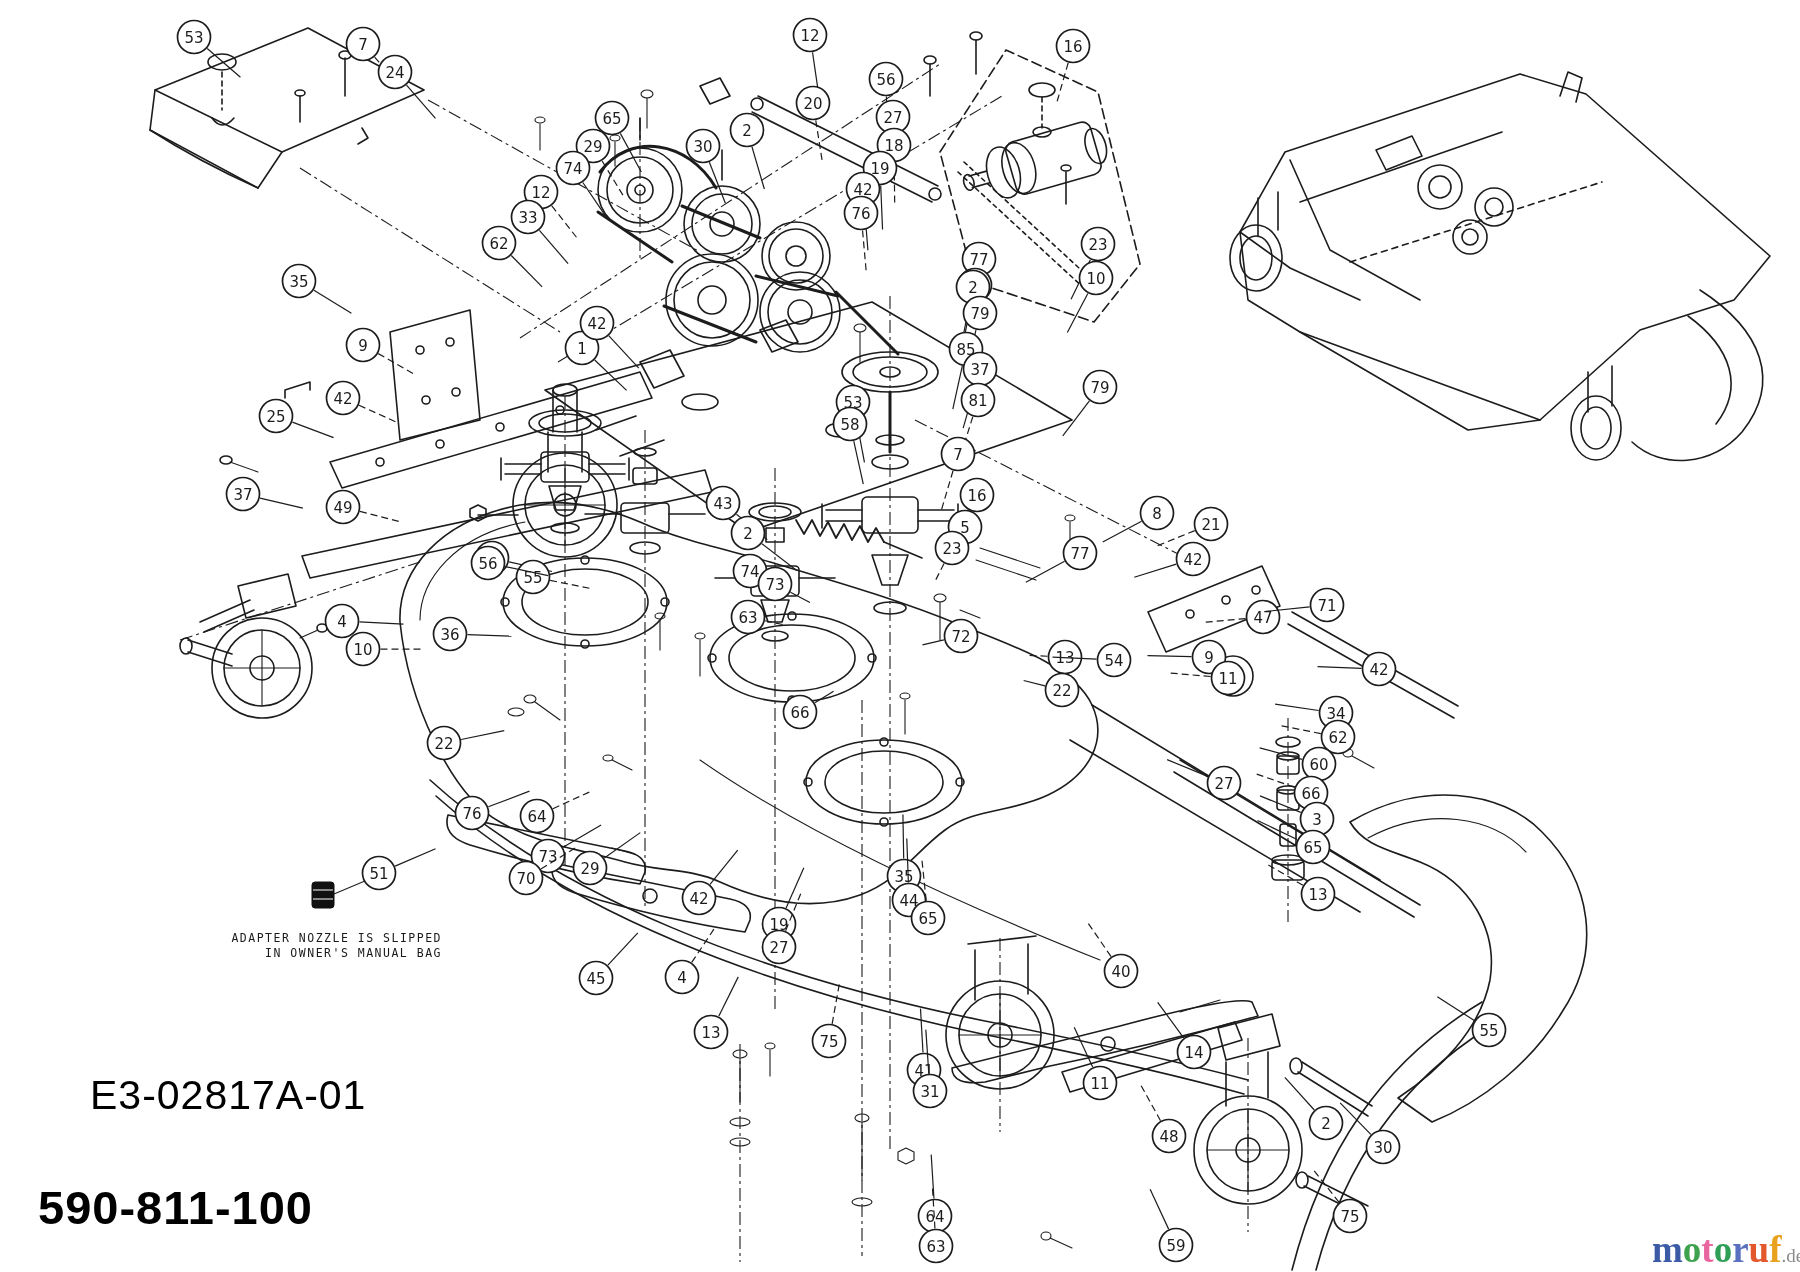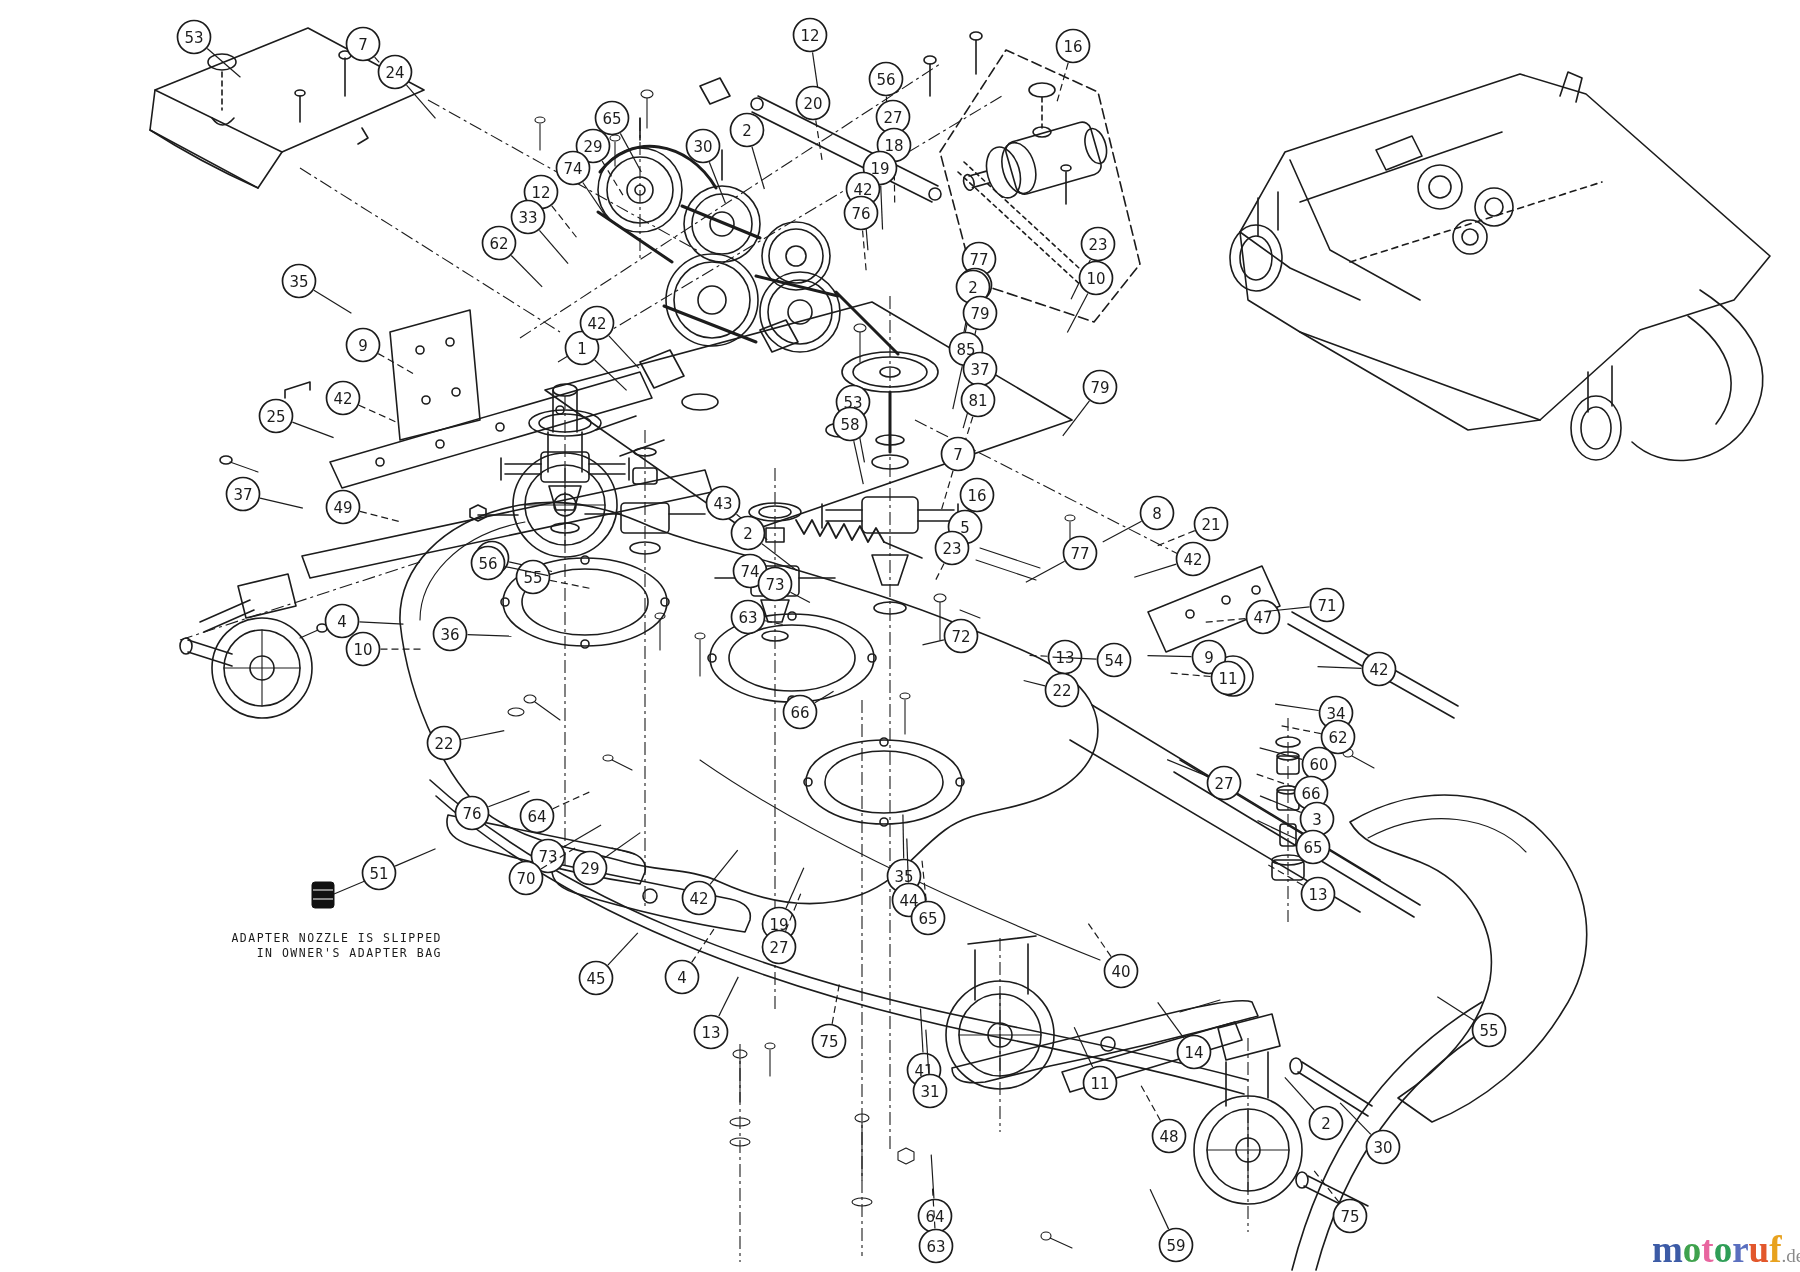--- a/index.html
+++ b/index.html
@@ -909,18 +909,20 @@
         <g>
           <line x1="1302.8864926699237" y1="885.1777612714386" x2="1264.8868170971602" y2="862.9961324681987" stroke="#1c1c1c" stroke-width="1.2" stroke-dasharray="7 4"></line>
           <circle cx="1318" cy="894" r="16.5" fill="#fff" stroke="#1c1c1c" stroke-width="1.7"></circle>
           <text x="1318" y="899.5" text-anchor="middle" font-family="&quot;DejaVu Sans&quot;,sans-serif" font-size="15" fill="#1c1c1c">13</text>
         </g>
       </g>
 </svg>
 
 <div class="note">
   <div>ADAPTER NOZZLE IS SLIPPED</div>
-  <div>IN OWNER'S ADAPTER BAG</div>
+  <div>IN OWNER'S MANUAL BAG</div>
 </div>
 
+<div class="drawno">E3-02817A-01</div>
+<div class="partno">590-811-100</div>
 <div class="wm" id="watermark"><span style="color: rgb(60, 91, 166);">m</span><span style="color: rgb(63, 162, 77);">o</span><span style="color: rgb(232, 101, 159);">t</span><span style="color: rgb(47, 158, 87);">o</span><span style="color: rgb(90, 111, 191);">r</span><span style="color: rgb(226, 87, 44);">u</span><span style="color: rgb(232, 162, 31);">f</span><span class="suf" style="color: rgb(138, 138, 138);">.de</span></div>
 
 </div>
 
 </body></html>

